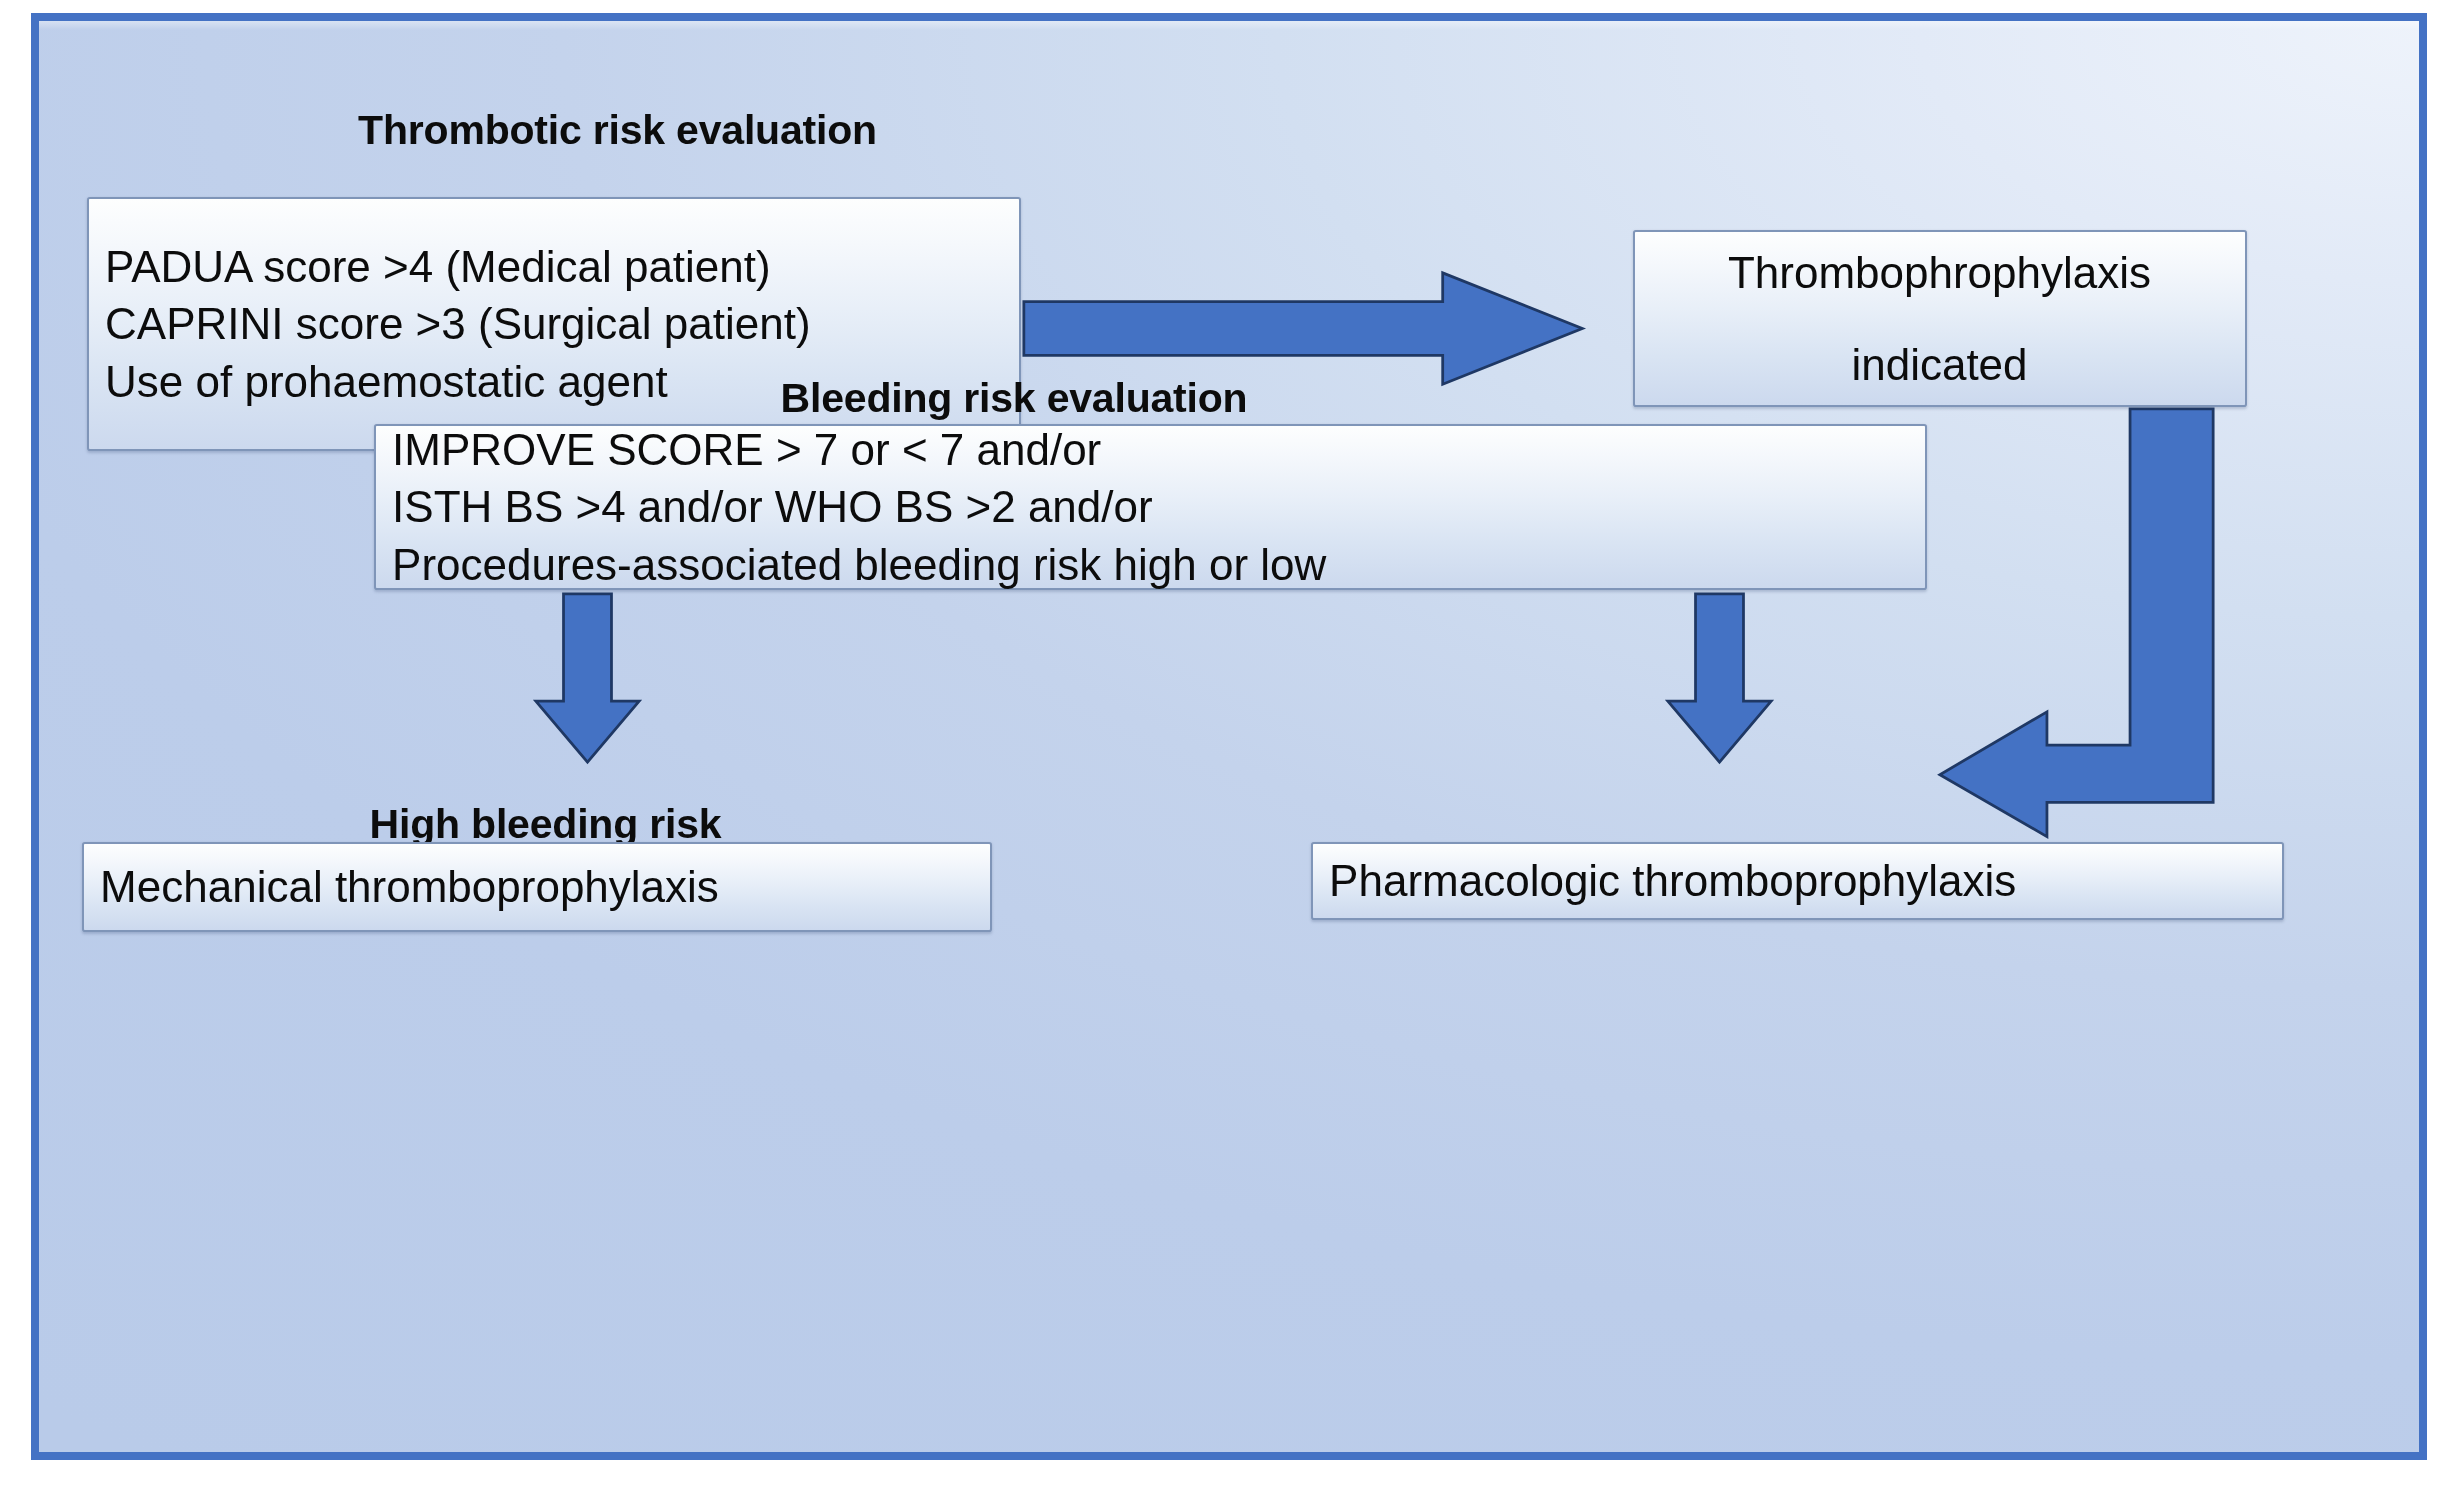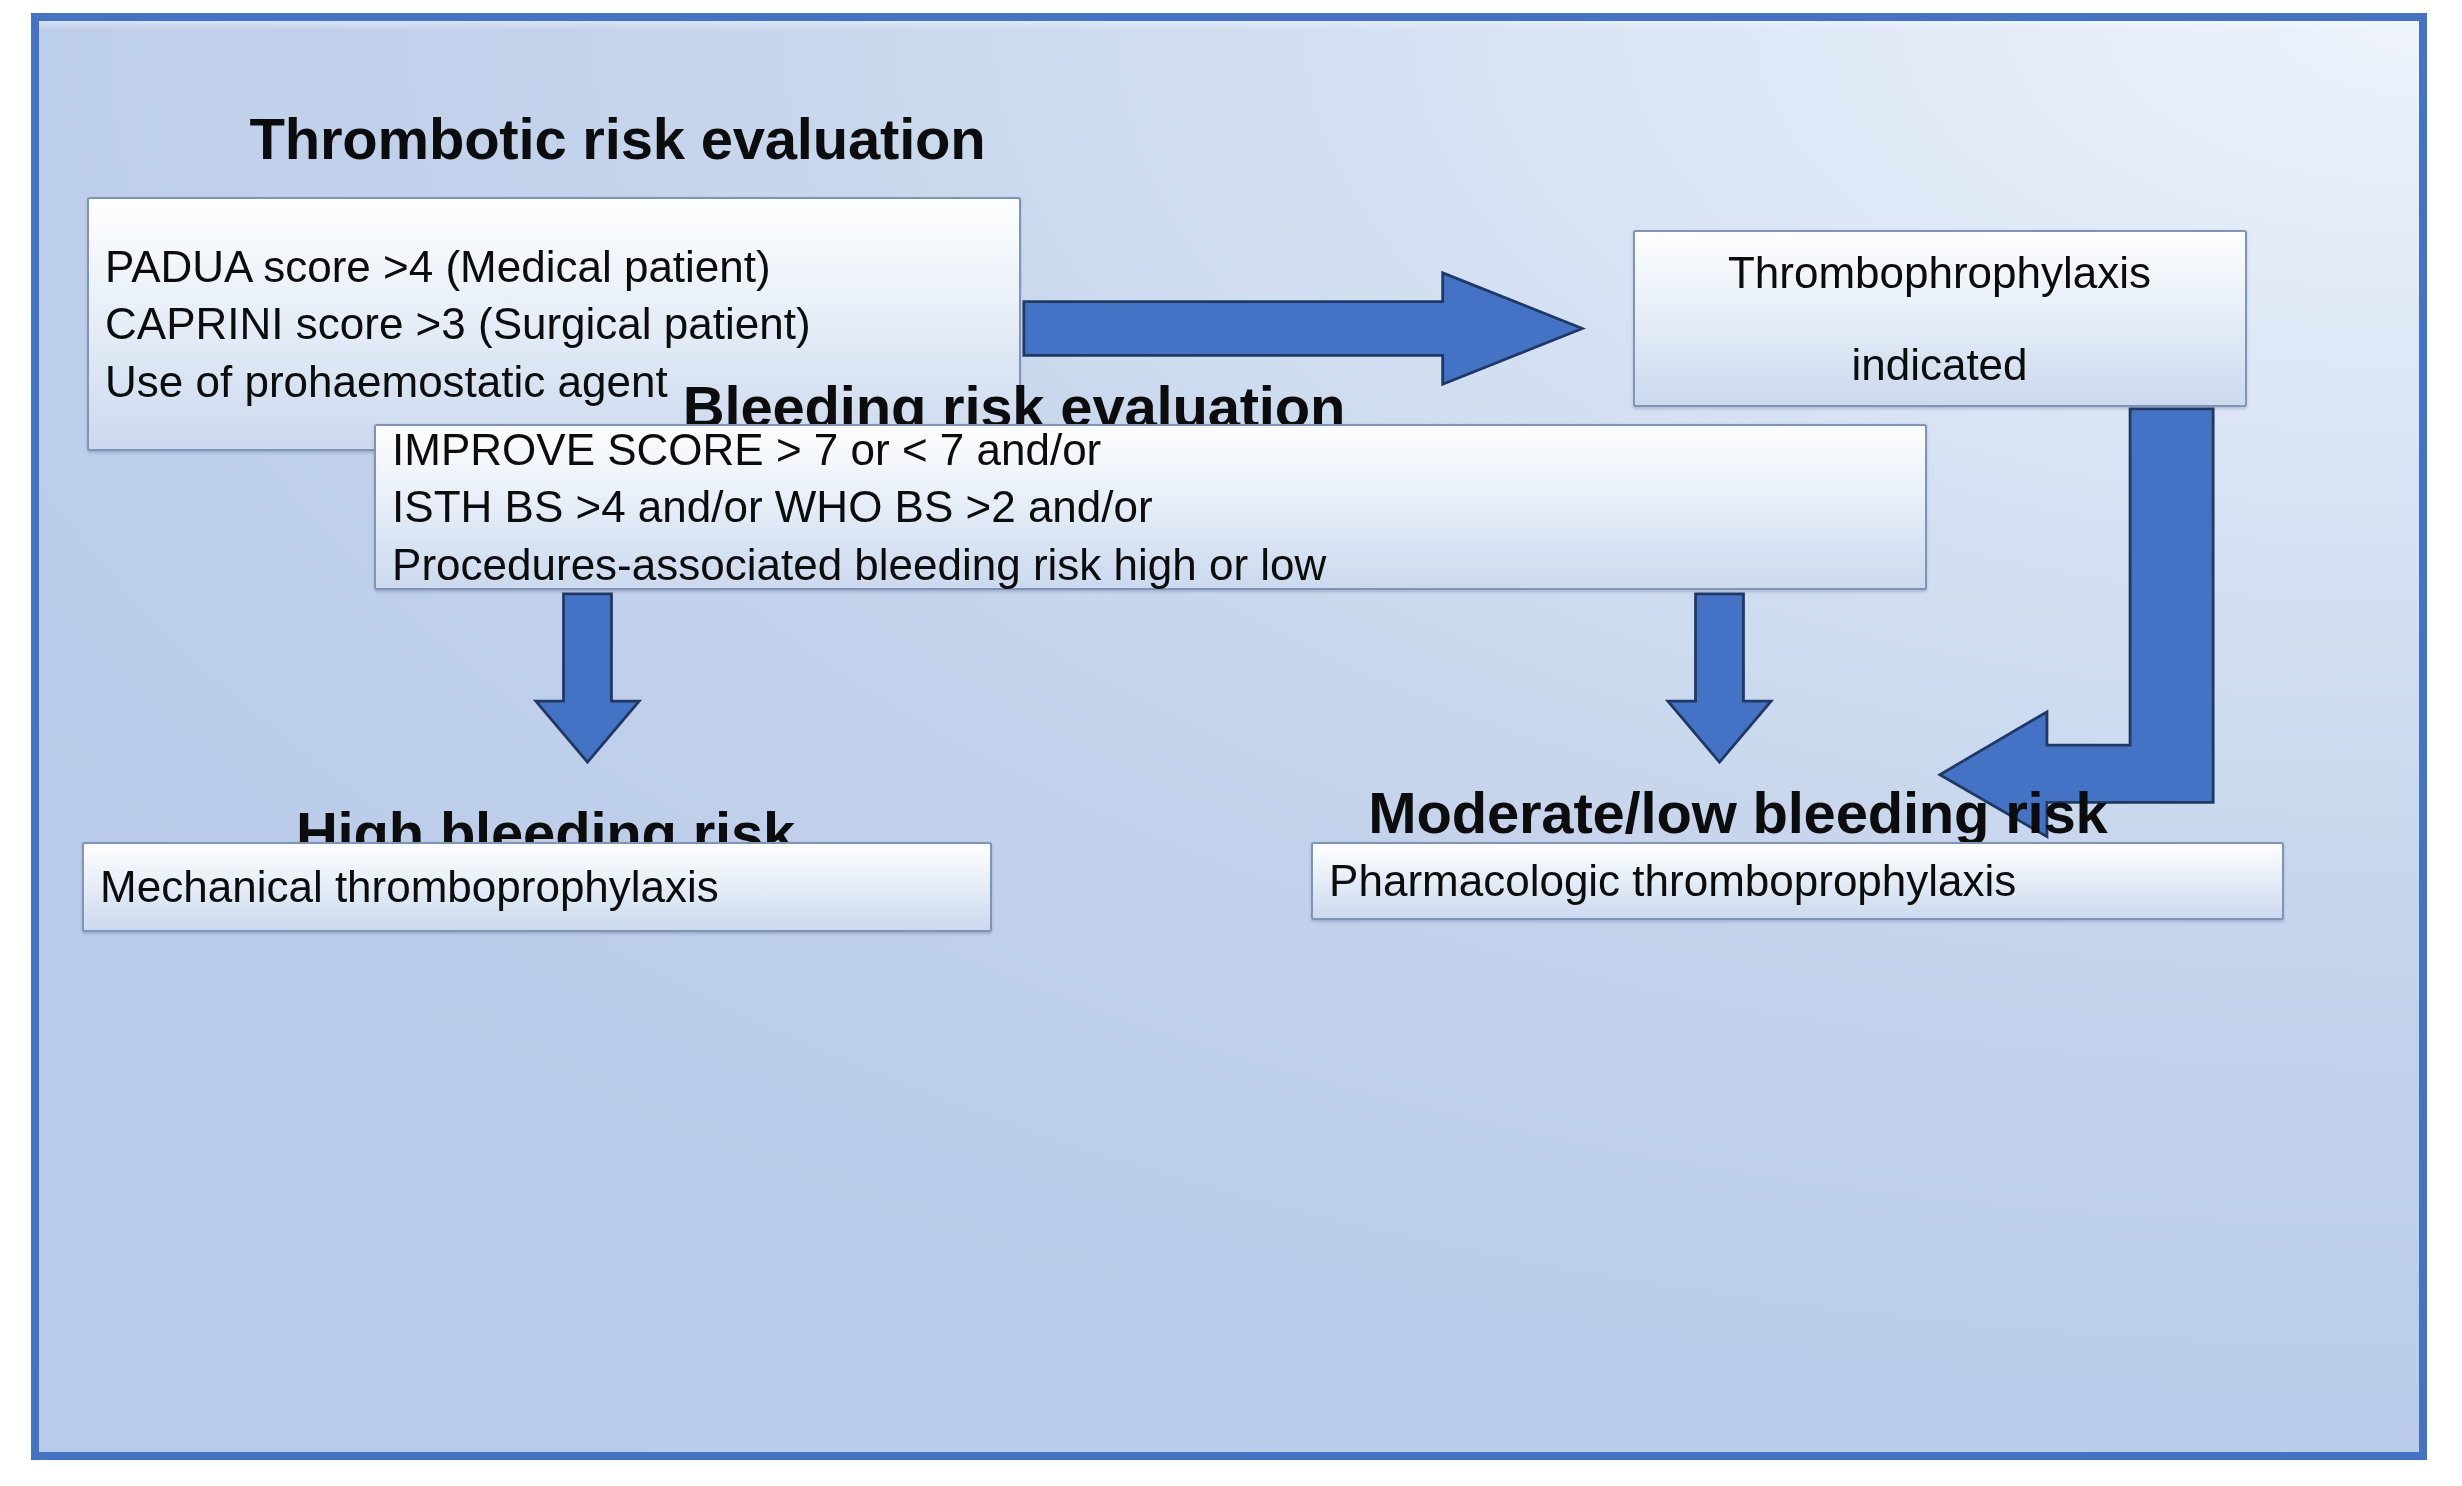--- a/index.html
+++ b/index.html
@@ -40,21 +40,21 @@
     inset: 0;
     pointer-events: none;
     background: linear-gradient(180deg, rgba(255,255,255,.38) 0px, rgba(255,255,255,0) 9.2px);
   }
 
   
   .heading {
     position: absolute;
     font-weight: bold;
     color: #0c0c0c;
-    font-size: 58px;
+    font-size: 41px;
     line-height: 1.05;
     white-space: nowrap;
     letter-spacing: -0.2px;
   }
 
   
   .box {
     position: absolute;
     box-sizing: border-box;
     border: 2.8px solid #7f95b8;
@@ -133,21 +133,20 @@
   </div>
 
   <div class="arrow" style="left:1627px; top:571px; width:107px; height:172px;">
     <svg width="107" height="172" viewBox="0 0 116 186" preserveAspectRatio="none">
       <path class="arrow-fill arrow-stroke" d="M 32,2 L 84,2 L 84,118 L 114,118 L 58,184 L 2,118 L 32,118 Z" stroke-linejoin="miter"></path>
     </svg>
   </div>
 
   <div class="heading" style="left:41px; top:762px; width:932px; text-align:center;margin-top:20px;">High bleeding risk</div>
 
-  <div class="heading" style="left:1202px; top:762px; width:995px; text-align:center;">Moderate/low bleeding risk</div>
 
   <div class="box" style="left:43px; top:821px; width:910px; height:90px;justify-content:center;">
     <div class="line">Mechanical thromboprophylaxis</div>
   </div>
 
   <div class="box" style="left:1272px; top:821px; width:973px; height:78px;">
     <div class="line">Pharmacologic thromboprophylaxis</div>
   </div>
 
 </div>

